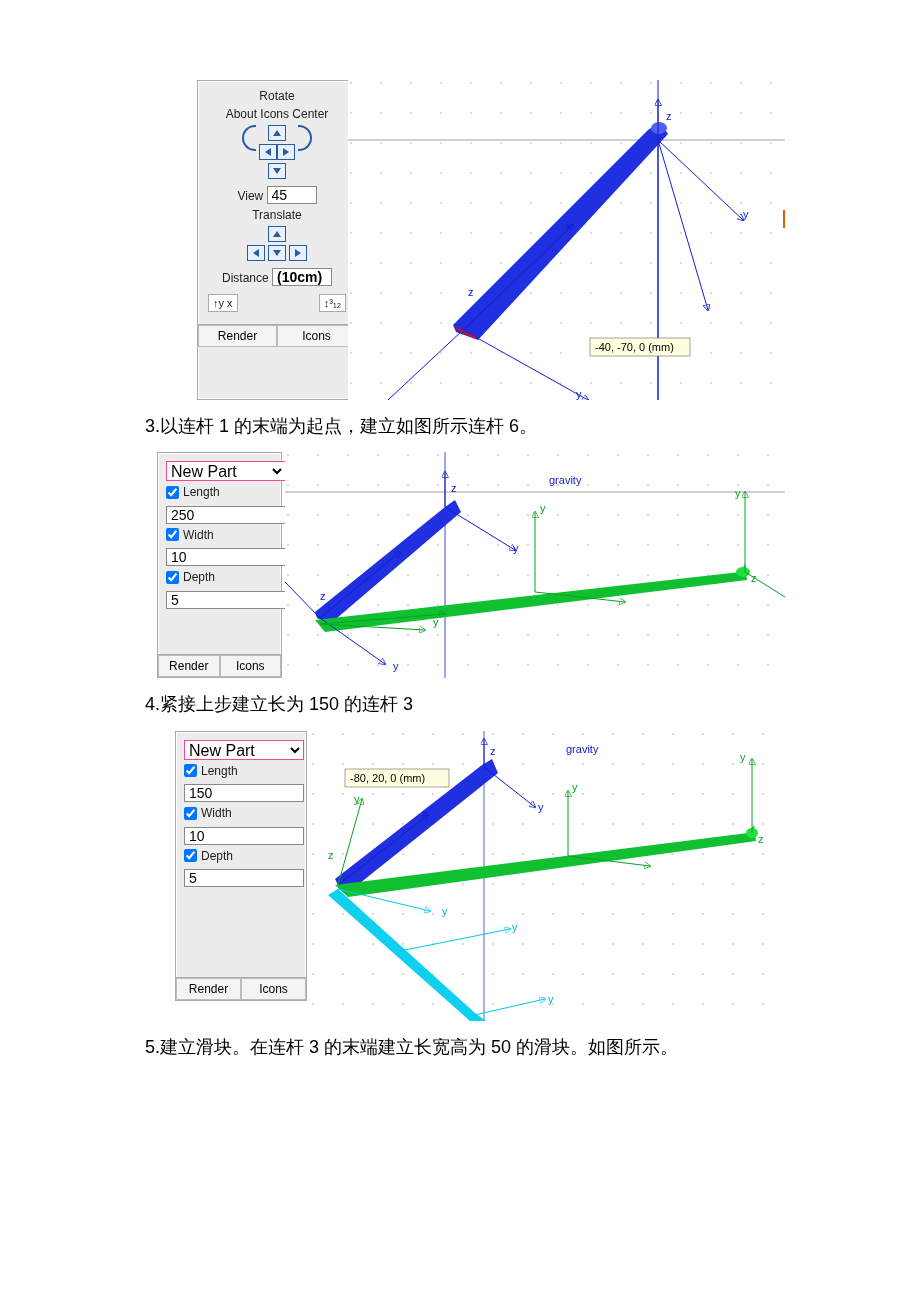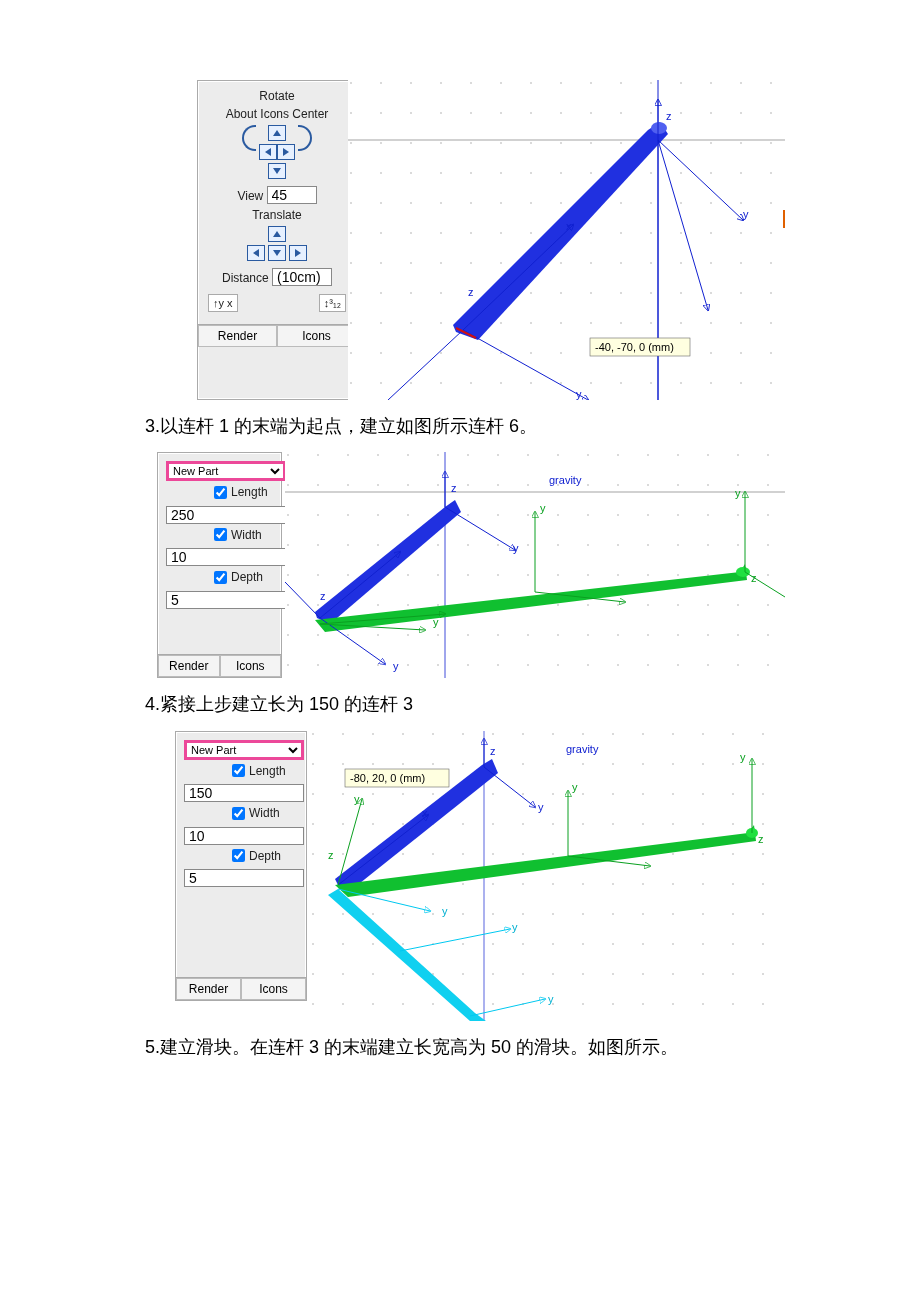--- a/index.html
+++ b/index.html
@@ -31,28 +31,28 @@
     background: #ececec;
     border: 1px solid #aaa;
     box-shadow: inset 0 0 0 1px #fff;
     font-family: Tahoma, sans-serif;
     font-size: 12px;
     color: #222;
   }
   .panel .pad { padding: 4px 8px; }
   .panel .center { text-align: center; }
   .panel .row { margin: 4px 0; }
-  .panel label { display: inline-flex; align-items: center; gap: 4px; margin-left: 48px; }
+  .panel label { display: inline-flex; align-items: center; gap: 4px; }
   .panel input[type=text] {
     background: #fff; border: 1px solid #888; height: 18px;
     padding: 0 4px; font-size: 14px; width: 80px;
   }
   .panel input.wide { width: 120px; }
   .panel select {
-    background: #fff; border: 3px solid #ec4899; height: 20px; font-size: 11px;
+    background: #fff; border: 1px solid #ec4899; height: 20px; font-size: 16px;
     width: 120px;
   }
   .panel .cb { width: 13px; height: 13px; }
   .panel .btn-row {
     display: flex; border-top: 1px solid #aaa; background: #86efac;
   }
   .panel .btn-row button {
     flex: 1; background: #f4f4f4; border: 1px solid #bbb;
     font-size: 12px; height: 22px; cursor: pointer;
   }
@@ -111,21 +111,21 @@
       <div class="center row">
         <span class="arrow-ctl left"></span>
         <span style="display:inline-block;">
           <span class="arrow-ctl up"></span><br>
           <span class="arrow-ctl down"></span>
         </span>
         <span class="arrow-ctl right"></span>
       </div>
       <div class="center row">
         <span>Distance</span>
-        <input type="text" style="width: 60px;" value="(10cm)">
+        <input type="text" style="width: 60px; font-weight: bold;" value="(10cm)">
       </div>
       <div class="row" style="display:flex; justify-content:space-between; padding:4px 2px;">
         <span class="icon-box">↑y x</span>
         <span class="icon-box">↕³₁₂</span>
       </div>
     </div>
     <div class="btn-row">
       <button>Render</button>
       <button>Icons</button>
     </div>

